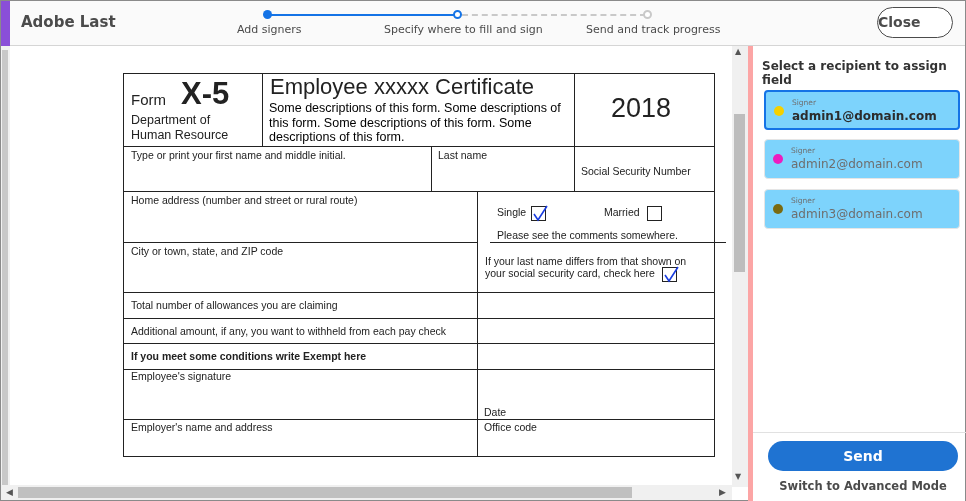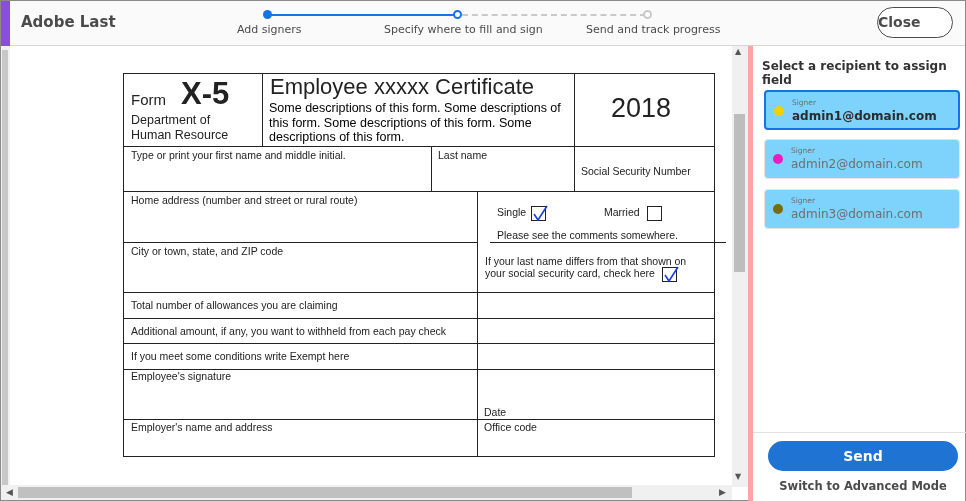--- a/index.html
+++ b/index.html
@@ -125,21 +125,21 @@
         </div>
       </div>
       <div class="cell" style="left:354px;top:219px;width:236px;height:26px;border-bottom-width:1.5px;"></div>
 
       <div class="cell" style="left:0;top:245px;width:354px;height:25px;border-right-width:1.5px;border-bottom-width:1.5px;">
         <div class="lbl" style="left:7px;top:6px;">Additional amount, if any, you want to withheld from each pay check</div>
       </div>
       <div class="cell" style="left:354px;top:245px;width:236px;height:25px;border-bottom-width:1.5px;"></div>
 
       <div class="cell" style="left:0;top:270px;width:354px;height:26px;border-right-width:1.5px;border-bottom-width:1.5px;">
-        <div class="lbl" style="left:7px;top:6px;">If you meet some conditions write Exempt here</div>
+        <div class="lbl" style="left:7px;top:6px;font-weight:bold;">If you meet some conditions write Exempt here</div>
       </div>
       <div class="cell" style="left:354px;top:270px;width:236px;height:26px;border-bottom-width:1.5px;"></div>
 
       <div class="cell" style="left:0;top:296px;width:354px;height:50px;border-right-width:1.5px;border-bottom-width:1.5px;">
         <div class="lbl" style="left:7px;top:0px;">Employee's signature</div>
       </div>
       <div class="cell" style="left:354px;top:296px;width:236px;height:50px;border-bottom-width:1.5px;">
         <div class="lbl" style="left:6px;top:36px;">Date</div>
       </div>
 

